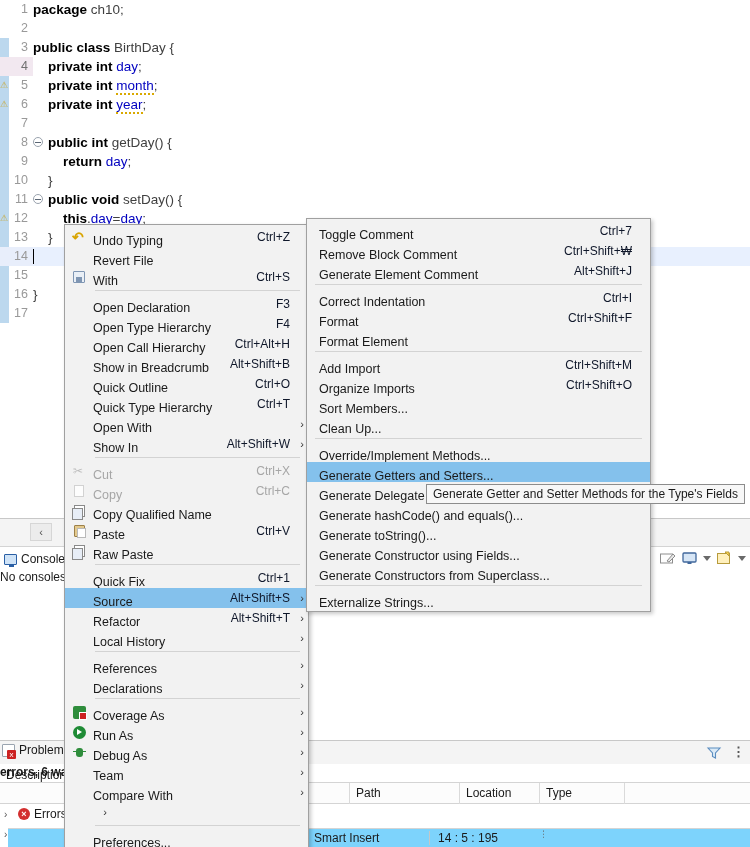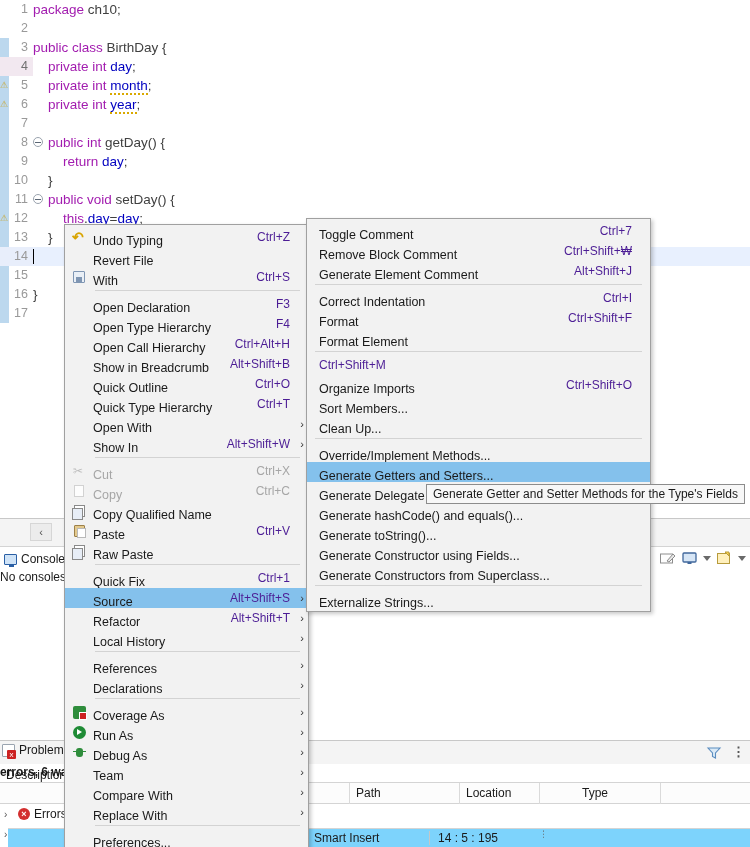--- a/index.html
+++ b/index.html
@@ -54,21 +54,21 @@
     position: absolute; left: 33px; top: 0; right: 0; height: 518px;
   }
   .cline {
     height: 19px; line-height: 19px; white-space: pre;
     font-family: "Liberation Sans", sans-serif;
     font-size: 13.5px;
     padding-left: 0px;
     color: #000000;
   }
   .cline.sel { background: #e8f0fe; }
-  .kw  { color: #a21caf; font-weight: normal; }
+  .kw  { color: #000000; font-weight: bold; }
   .fld { color: #0000c0; }
   .plain { color: #404040; }
   .squig {
     border-bottom: 2px dotted #d9a900;
     padding-bottom: 0px;
   }
   .caret {
     display: inline-block; width: 1px; height: 15px;
     background: #000; vertical-align: -3px;
   }
@@ -210,21 +210,21 @@
     font-size: 12.5px; color: #1a1a1a; white-space: nowrap;
     cursor: default;
   }
   .mi.sel { background: #84c1ec; }
   .mi.disabled .mi-label, .mi.disabled .mi-acc { color: #a6a6a6; }
   .mi-ico {
     width: 28px; height: 20px; flex: none;
     display: flex; align-items: center; justify-content: center;
   }
   .mi-label { flex: 1; padding-right: 14px; margin-top: 7px; }
-  .mi-acc { color: #4c1d95; padding-right: 6px; font-size: 12px; }
+  .mi-acc { color: #0f172a; padding-right: 6px; font-size: 12px; }
   .mi-arrow {
     width: 12px; flex: none; color: #333; font-size: 11px; text-align: center;
   }
   .msep { height: 1px; background: #d3d3d3; margin: 3px 8px 3px 30px; }
   .msep.full { margin-left: 8px; }
 
   
   #menu-main { left: 64px; top: 224px; width: 245px; }
   
   #menu-source { left: 306px; top: 218px; width: 345px; }
@@ -414,21 +414,21 @@
           <path d="M2 3 L14 3 L9.5 8 L9.5 13 L6.5 11.5 L6.5 8 Z" fill="#dbeaf7" stroke="#5b8dc0" stroke-width="1.1"></path>
         </svg>
       </div>
       <div class="pr-menu">⋮</div>
     </div>
     <div class="pr-count">errors, 6 wa</div>
     <div class="pr-head" id="pr-head">
         <div class="pr-hcell" style="left: 296px; width: 54px;">e</div>
         <div class="pr-hcell" style="left: 350px; width: 110px;">Path</div>
         <div class="pr-hcell" style="left: 460px; width: 80px;">Location</div>
-        <div class="pr-hcell" style="left: 540px; width: 85px; margin-left: 36px;">Type</div>
+        <div class="pr-hcell" style="left: 540px; width: 85px;">Type</div>
         <div class="pr-hcell" style="left: 0px; width: 296px; border-right: none; top: -18px; border-top: none;">Description</div>
         <div class="pr-hcell" style="left: 625px; width: 125px; border-right: none;"></div>
       </div>
     <div class="pr-rows" id="pr-rows">
         <div class="pr-row">
           <span class="pr-exp">›</span>
           <span class="err-dot">×</span>
           <span>Errors</span>
         </div>
         <div class="pr-row">
@@ -630,21 +630,20 @@
         <span class="mi-arrow">›</span>
       </div>
       <div class="mi">
         <span class="mi-ico"></span>
         <span class="mi-label">Compare With</span>
         <span class="mi-acc"></span>
         <span class="mi-arrow">›</span>
       </div>
       <div class="mi">
         <span class="mi-ico"></span>
-        <span class="mi-label">Replace With</span>
         <span class="mi-acc"></span>
         <span class="mi-arrow">›</span>
       </div>
       <div class="msep"></div>
       <div class="mi">
         <span class="mi-ico"></span>
         <span class="mi-label">Preferences...</span>
         <span class="mi-acc"></span>
         <span class="mi-arrow"></span>
       </div>
@@ -684,20 +683,21 @@
       </div>
       <div class="mi">
         <span style="width: 12px; flex: 0 0 auto;"></span>
         <span class="mi-label">Format Element</span>
         <span class="mi-acc"></span>
         <span class="mi-arrow"></span>
       </div>
       <div class="msep full"></div>
       <div class="mi">
         <span style="width: 12px; flex: 0 0 auto;"></span>
+        <span class="mi-label">Add Import</span>
         <span class="mi-acc">Ctrl+Shift+M</span>
         <span class="mi-arrow"></span>
       </div>
       <div class="mi">
         <span style="width: 12px; flex: 0 0 auto;"></span>
         <span class="mi-label">Organize Imports</span>
         <span class="mi-acc">Ctrl+Shift+O</span>
         <span class="mi-arrow"></span>
       </div>
       <div class="mi">

